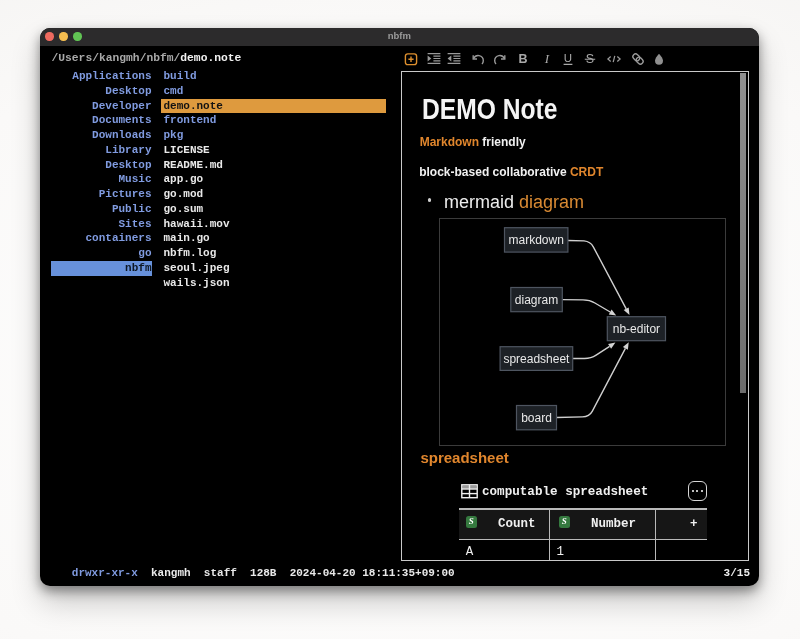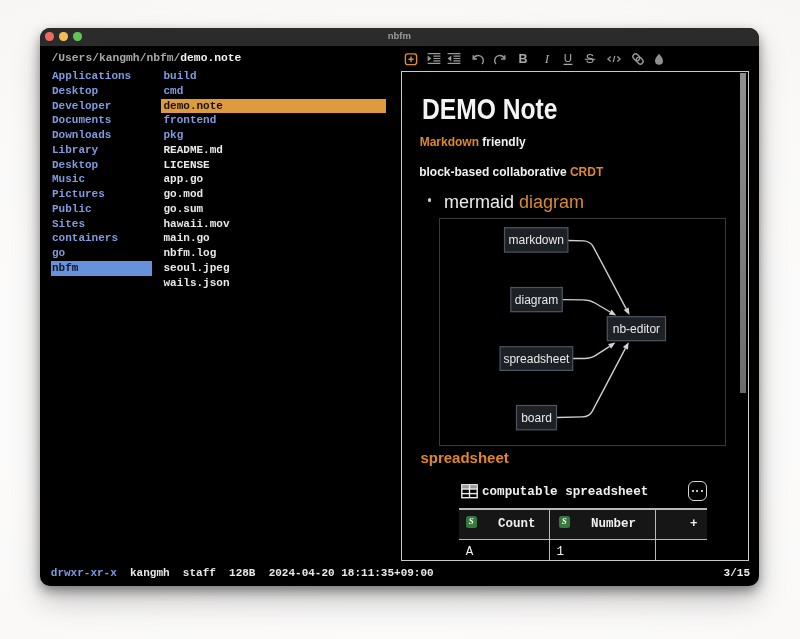--- a/index.html
+++ b/index.html
@@ -19,29 +19,29 @@
   .l2 { left:19.3px; background:#f5bd4f; }
   .l3 { left:33.3px; background:#61c454; }
   .wtitle { position:absolute; top:2.5px; width:100%; text-align:center; font-size:9.5px; font-weight:bold; color:#9b9b9b; }
 
   .path { position:absolute; left:11.5px; top:23.5px; font:bold 11.3px "Liberation Mono", monospace; line-height:14px; color:#a9a9a9; }
   .path b { color:#f2f2f2; }
 
   .col { position:absolute; font:bold 11px "Liberation Mono", monospace; }
   .col .row { height:14.75px; line-height:14.75px; white-space:pre; color:#809be0; }
   .col1 { left:11px; top:41.5px; width:100.5px; }
-  .col1 .row { padding-left:1px; }
+  .col1 .row { padding-left:1px;text-align:right; }
   .col2 { left:121px; top:41.5px; width:225px; }
   .col2 .row { padding-left:2.5px; }
   .row.file { color:#e9e9e9; }
   .row.selblue { background:#6791db; color:#0d1724; }
   .row.selorange { background:#de9a3e; color:#131313; }
 
   .status { position:absolute; left:10.8px; top:538.5px; font:bold 11px "Liberation Mono", monospace; line-height:14px; color:#e9e9e9; white-space:pre; }
-  .status .blue { color:#809be0; }
+  .status .blue { color:#809be0;margin-left:21px; }
   .pagenum { position:absolute; right:8.5px; top:538.5px; font:bold 11px "Liberation Mono", monospace; line-height:14px; color:#ededed; }
 
   .toolbar-icon { position:absolute; }
 
   .notebox {
     position:absolute; left:360.5px; top:43.8px; width:348.3px; height:490px;
     border:1.3px solid #c9c9c9; background:#000; overflow:hidden;
   }
   .scrollthumb { position:absolute; left:700px; top:45.5px; width:6px; height:320px; background:linear-gradient(#8f8f8f,#6c6c6c); }
 
@@ -94,22 +94,22 @@
       <div class="row">go</div>
       <div class="row selblue">nbfm</div>
     </div>
 
     <div class="col col2">
       <div class="row">build</div>
       <div class="row">cmd</div>
       <div class="row selorange">demo.note</div>
       <div class="row">frontend</div>
       <div class="row">pkg</div>
+      <div class="row file">LICENSE</div>
       <div class="row file">README.md</div>
-      <div class="row file">LICENSE</div>
       <div class="row file">app.go</div>
       <div class="row file">go.mod</div>
       <div class="row file">go.sum</div>
       <div class="row file">hawaii.mov</div>
       <div class="row file">main.go</div>
       <div class="row file">nbfm.log</div>
       <div class="row file">seoul.jpeg</div>
       <div class="row file">wails.json</div>
     </div>
 

